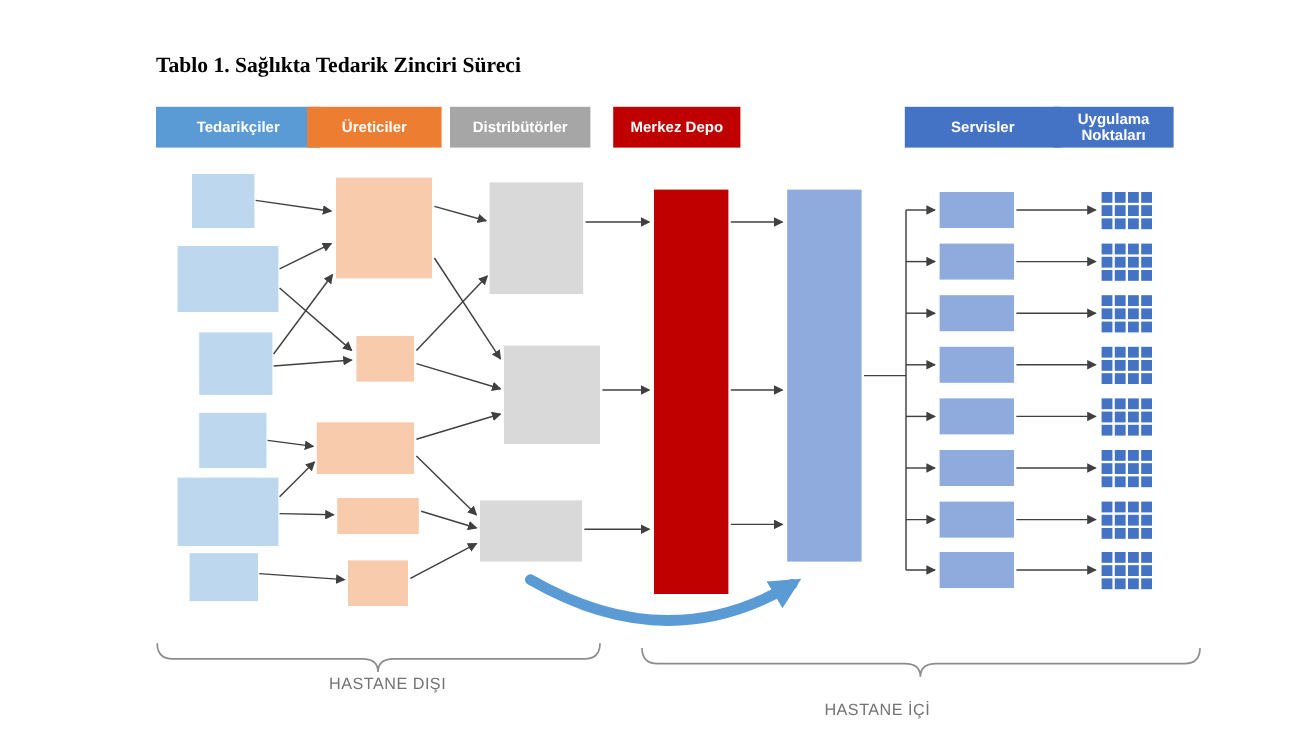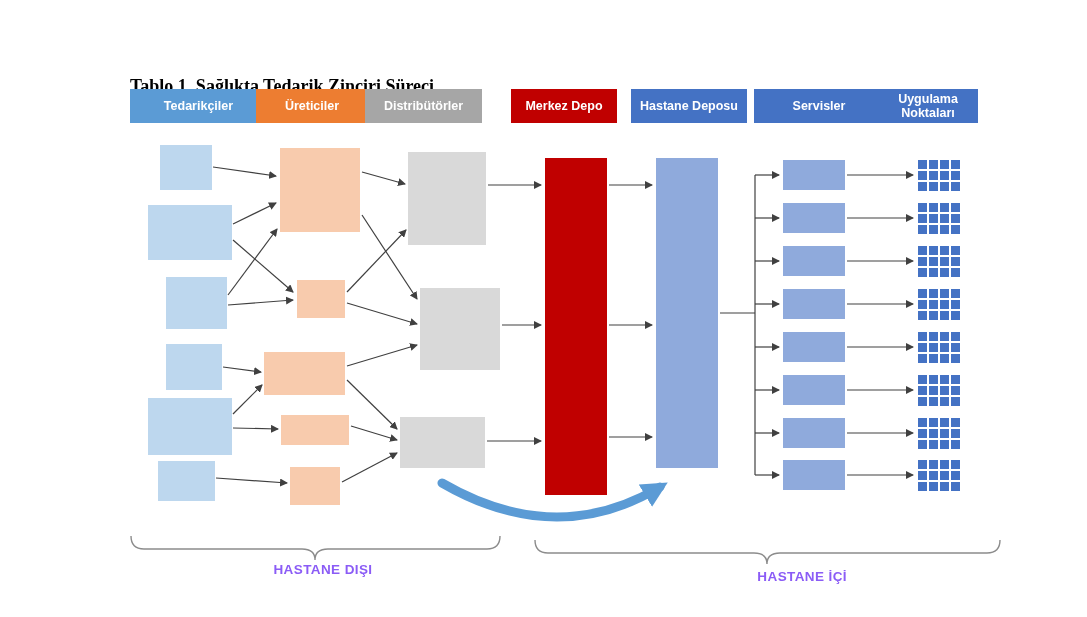--- a/index.html
+++ b/index.html
@@ -3,57 +3,56 @@
 <meta charset="utf-8">
 <style>
   html,body { margin:0; padding:0; background:#ffffff; }
   .canvas {
     position:relative; width:1087px; height:617px; background:#ffffff;
     font-family:"Liberation Sans", sans-serif; overflow:hidden;
   }
   .title {
     position:absolute; left:130px; top:44px;
     font-family:"Liberation Serif", serif; font-weight:bold;
-    font-size:18px; color:#000;margin-top:32px;
+    font-size:18px; color:#000;
   }
   .hdr {
     position:absolute; top:89px; height:34px;
     display:flex; align-items:center; justify-content:center;
     color:#fff; font-weight:bold; font-size:12.5px; line-height:1.15;
     text-align:center; padding:0 4px; box-sizing:border-box;
   }
   .box { position:absolute; }
   .grid-cluster {
     position:absolute; display:grid;
     grid-template-columns:repeat(4,9px); grid-auto-rows:9px; gap:2px;
   }
   .cell { background:var(--c6b,#4472C4); }
   .label {
-    position:absolute; font-weight:bold; font-size:13.5px;
-    color:#8b5cf6; letter-spacing:0.4px;
+    position:absolute; font-weight:normal; font-size:13.5px;
+    color:#737373; letter-spacing:0.4px;
   }
   svg.overlay { position:absolute; left:0; top:0; pointer-events:none; }
   .conn { stroke:var(--arrow,#404040); stroke-width:1.2; fill:none; }
   #ah path { fill:var(--arrow,#404040); }
   .flowpath { stroke:var(--flow,#5B9BD5); stroke-width:9; fill:none; stroke-linecap:round; }
   #bluehead path { fill:var(--flow,#5B9BD5); }
   .brace { stroke:var(--brace,#8C8C8C); stroke-width:1.4; fill:none; }
 </style>
 </head>
 <body>
 
 <div class="canvas">
 
   <div class="title">Tablo 1. Sağlıkta Tedarik Zinciri Süreci</div>
 
   <div class="hdr" style="left:130px;width:137px;background:var(--c0h,#5B9BD5)">Tedarikçiler</div>
   <div class="hdr" style="left:256px;width:112px;background:var(--c1h,#ED7D31)">Üreticiler</div>
-  <div class="hdr" style="left:365px;width:117px;background:var(--c2h,#A6A6A6)">Distribütörler</div>
+  <div class="hdr" style="left:375px;width:117px;background:var(--c2h,#A6A6A6)">Distribütörler</div>
   <div class="hdr" style="left:511px;width:106px;background:var(--c3h,#C00000)">Merkez Depo</div>
-  <div class="hdr" style="left:631px;width:116px;background:var(--c4h,#4472C4)">Hastane Deposu</div>
   <div class="hdr" style="left:754px;width:130px;background:var(--c5h,#4472C4)">Servisler</div>
   <div class="hdr" style="left:878px;width:100px;background:var(--c6h,#4472C4)">Uygulama Noktaları</div>
 
   <div class="box" style="left:160px;top:145px;width:52px;height:45px;background:var(--c0b,#BDD7EE)"></div>
   <div class="box" style="left:148px;top:205px;width:84px;height:55px;background:var(--c0b,#BDD7EE)"></div>
   <div class="box" style="left:166px;top:277px;width:61px;height:52px;background:var(--c0b,#BDD7EE)"></div>
   <div class="box" style="left:166px;top:344px;width:56px;height:46px;background:var(--c0b,#BDD7EE)"></div>
   <div class="box" style="left:148px;top:398px;width:84px;height:57px;background:var(--c0b,#BDD7EE)"></div>
   <div class="box" style="left:158px;top:461px;width:57px;height:40px;background:var(--c0b,#BDD7EE)"></div>
 
@@ -249,15 +248,15 @@
     <line class="conn" x1="847" y1="433" x2="913" y2="433" marker-end="url(#ah)"></line>
     <line class="conn" x1="847" y1="475" x2="913" y2="475" marker-end="url(#ah)"></line>
 
     <path class="flowpath" d="M 442 483 Q 556 549 660 487" marker-end="url(#bluehead)"></path>
 
     <path class="brace" d="M 131 536 Q 131 549 144 549 L 302 549 Q 315 549 315 560 Q 315 549 328 549 L 487 549 Q 500 549 500 536"></path>
     <path class="brace" d="M 535 540 Q 535 553 548 553 L 754 553 Q 767 553 767 564 Q 767 553 780 553 L 987 553 Q 1000 553 1000 540"></path>
   </svg>
 
   <div class="label" style="left:243px;top:562px;width:160px;text-align:center">HASTANE DIŞI</div>
-  <div class="label" style="left:687px;top:569px;width:160px;text-align:right">HASTANE İÇİ</div>
+  <div class="label" style="left:687px;top:584px;width:160px;text-align:left">HASTANE İÇİ</div>
 
 </div>
 
 </body></html>

